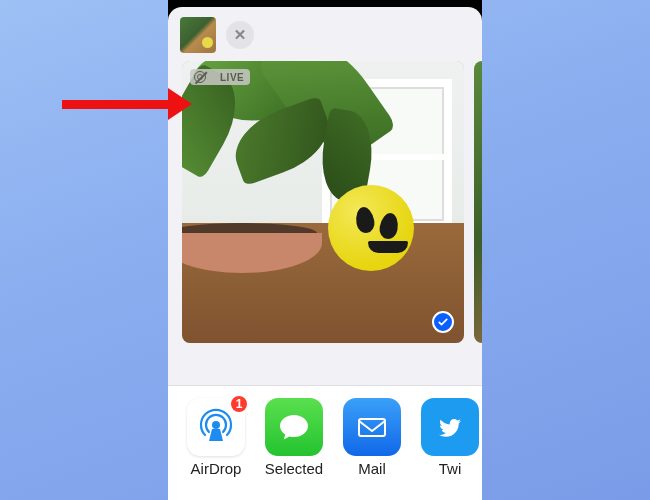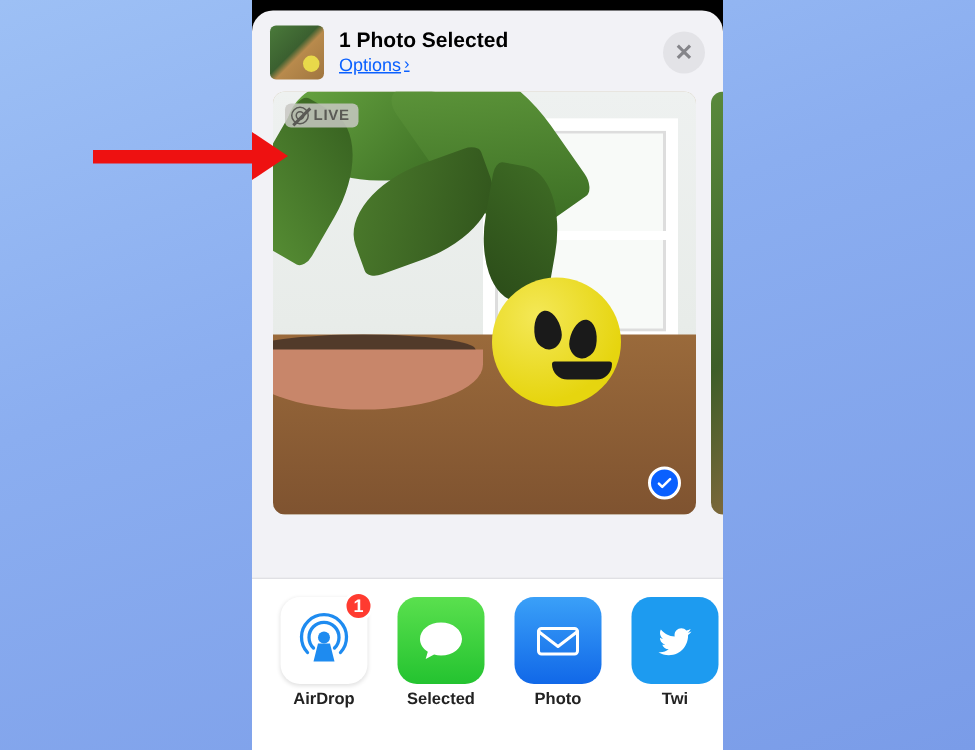--- a/index.html
+++ b/index.html
@@ -97,21 +97,21 @@
   .pac { position:absolute; right:50px; bottom:72px; width:86px; height:86px; background: radial-gradient(circle at 35% 30%, #f4e857, #e6d50f 70%); border-radius:50%;}
   .pac-eye{ position:absolute; width:18px; height:26px; background:#1a1a1a; border-radius:50% 50% 50% 50% / 60% 60% 40% 40%;}
   .pac-eye.e1{left:28px; top:22px; transform:rotate(-10deg);}
   .pac-eye.e2{left:52px; top:28px; transform:rotate(10deg);}
   .pac-mouth{position:absolute; left:40px; top:56px; width:40px; height:12px; background:#1a1a1a; border-radius: 2px 2px 12px 12px;}
   .live-badge {
     position:absolute; left:8px; top:8px;
     background: rgba(200,200,195,0.85);
     border-radius: 4px;
     padding: 2px 6px 2px 4px;
-    display:flex; align-items:flex-end; gap:3px;
+    display:flex; align-items:flex-end; gap:14px;
     color:#5a5a55;
     font-size:10px; font-weight:700; letter-spacing:0.5px;
   }
   .live-icon{
     width:12px;height:12px;border:1.5px solid #5a5a55;border-radius:50%;
     position:relative;
   }
   .live-icon::before{content:"";position:absolute;inset:2px;border:1px solid #5a5a55;border-radius:50%;}
   .live-icon::after{content:"";position:absolute;left:-2px;top:5px;width:16px;height:1.5px;background:#5a5a55;transform:rotate(-45deg);}
   .check{
@@ -136,21 +136,21 @@
     padding:12px 18px 0 18px;
     overflow:hidden;
   }
   .share-item{ width:60px; text-align:center; flex-shrink:0;}
   .share-icon{
     width:58px;height:58px;border-radius:13px;
     display:flex;align-items:center;justify-content:center;
     position:relative;
     margin:0 auto 4px;
   }
-  .share-label{ font-size:11px; color:#222;font-weight:bold;}
+  .share-label{ font-size:15px; color:#222;}
   .badge-count{
     position:absolute; top:-4px; right:-4px;
     min-width:20px; height:20px; background:#ff3b30; color:#fff;
     border-radius:10px; font-size:12px; font-weight:600;
     display:flex;align-items:center;justify-content:center;
     border:2px solid #fff;
   }
   .airdrop-bg{background:#fff;box-shadow:0 1px 3px rgba(0,0,0,0.12);}
   .messages-bg{background:linear-gradient(#5ae04e,#24c330);}
   .mail-bg{background:linear-gradient(#3aa0f8,#1168e8);}
@@ -170,27 +170,20 @@
 <div class="arrow">
   <div class="arrow-line"></div>
   <div class="arrow-head"></div>
 </div>
 
 <div class="phone">
   <div class="sheet">
 
     <div class="header">
       <div class="thumb"></div>
-      <div class="header-text">
-        <div class="title">1 Photo Selected</div>
-        <a class="options">
-          <span>Options</span>
-          <span class="options-chev">›</span>
-        </a>
-      </div>
       <div class="close">
         <span>✕</span>
       </div>
     </div>
 
     <div class="preview-area">
       <div class="photo">
         <div class="sky"></div>
         <div class="window-frame"></div>
         <div class="table"></div>
@@ -245,21 +238,21 @@
         <div class="share-label">Selected</div>
       </div>
 
       <div class="share-item">
         <div class="share-icon mail-bg">
           <svg width="38" height="38" viewBox="0 0 38 38">
             <rect x="6" y="11" width="26" height="17" rx="2" fill="none" stroke="#fff" stroke-width="2"></rect>
             <path d="M6 13 L19 23 L32 13" fill="none" stroke="#fff" stroke-width="2" stroke-linecap="round" stroke-linejoin="round"></path>
           </svg>
         </div>
-        <div class="share-label">Photo</div>
+        <div class="share-label">Mail</div>
       </div>
 
       <div class="share-item">
         <div class="share-icon twitter-bg">
           <svg width="34" height="34" viewBox="0 0 34 34">
             <path d="M28 11c-.8.4-1.7.6-2.6.8.9-.6 1.6-1.4 2-2.5-.9.5-1.9.9-2.9 1.1-.8-.9-2-1.5-3.3-1.5-2.5 0-4.5 2-4.5 4.5 0 .4 0 .7.1 1-3.7-.2-7-2-9.2-4.7-.4.7-.6 1.4-.6 2.3 0 1.6.8 3 2 3.8-.7 0-1.4-.2-2-.6v.1c0 2.2 1.6 4 3.6 4.4-.4.1-.8.2-1.2.2-.3 0-.6 0-.9-.1.6 1.8 2.3 3.1 4.3 3.1-1.6 1.2-3.5 2-5.7 2-.4 0-.7 0-1.1-.1 2 1.3 4.4 2 6.9 2 8.3 0 12.8-6.9 12.8-12.8v-.6c.9-.6 1.6-1.4 2.3-2.4z" fill="#fff"></path>
           </svg>
         </div>
         <div class="share-label">Twi</div>
       </div>

